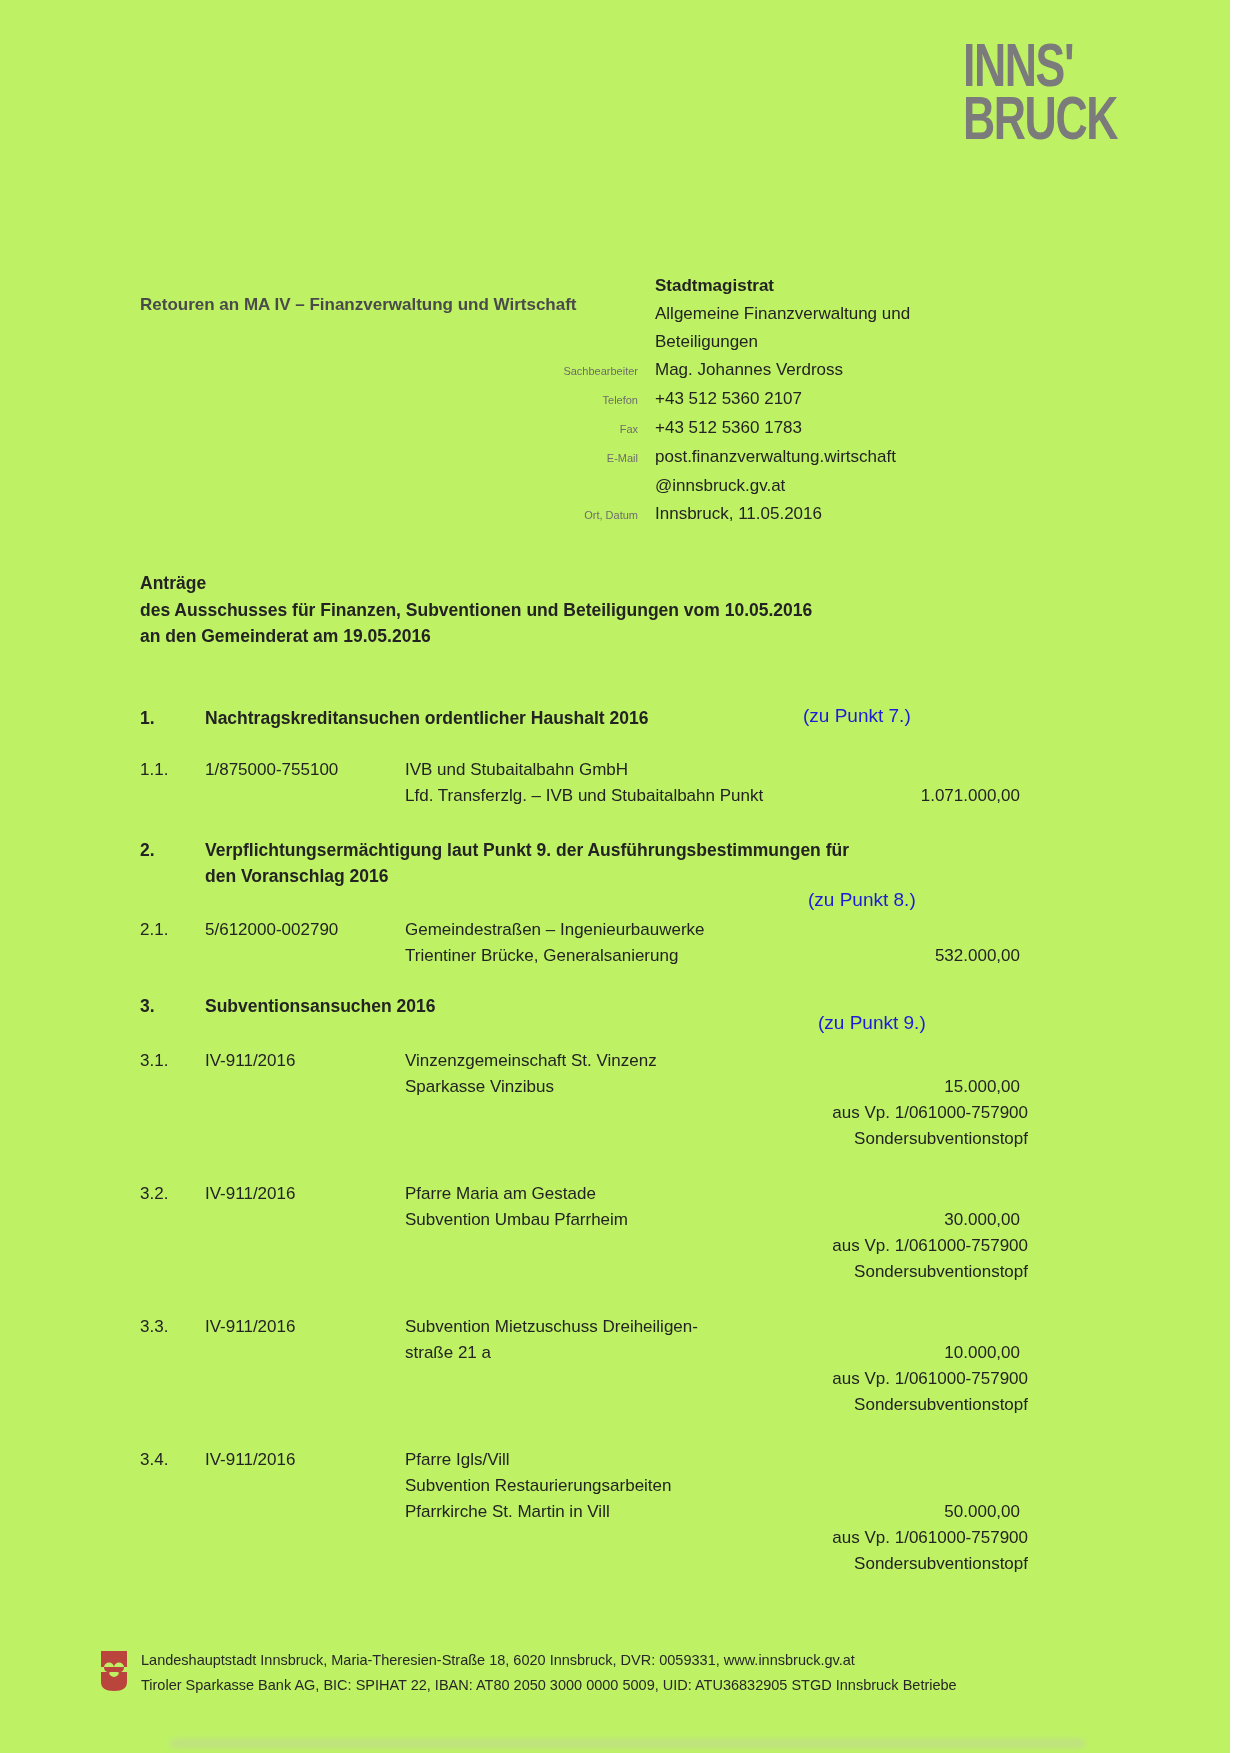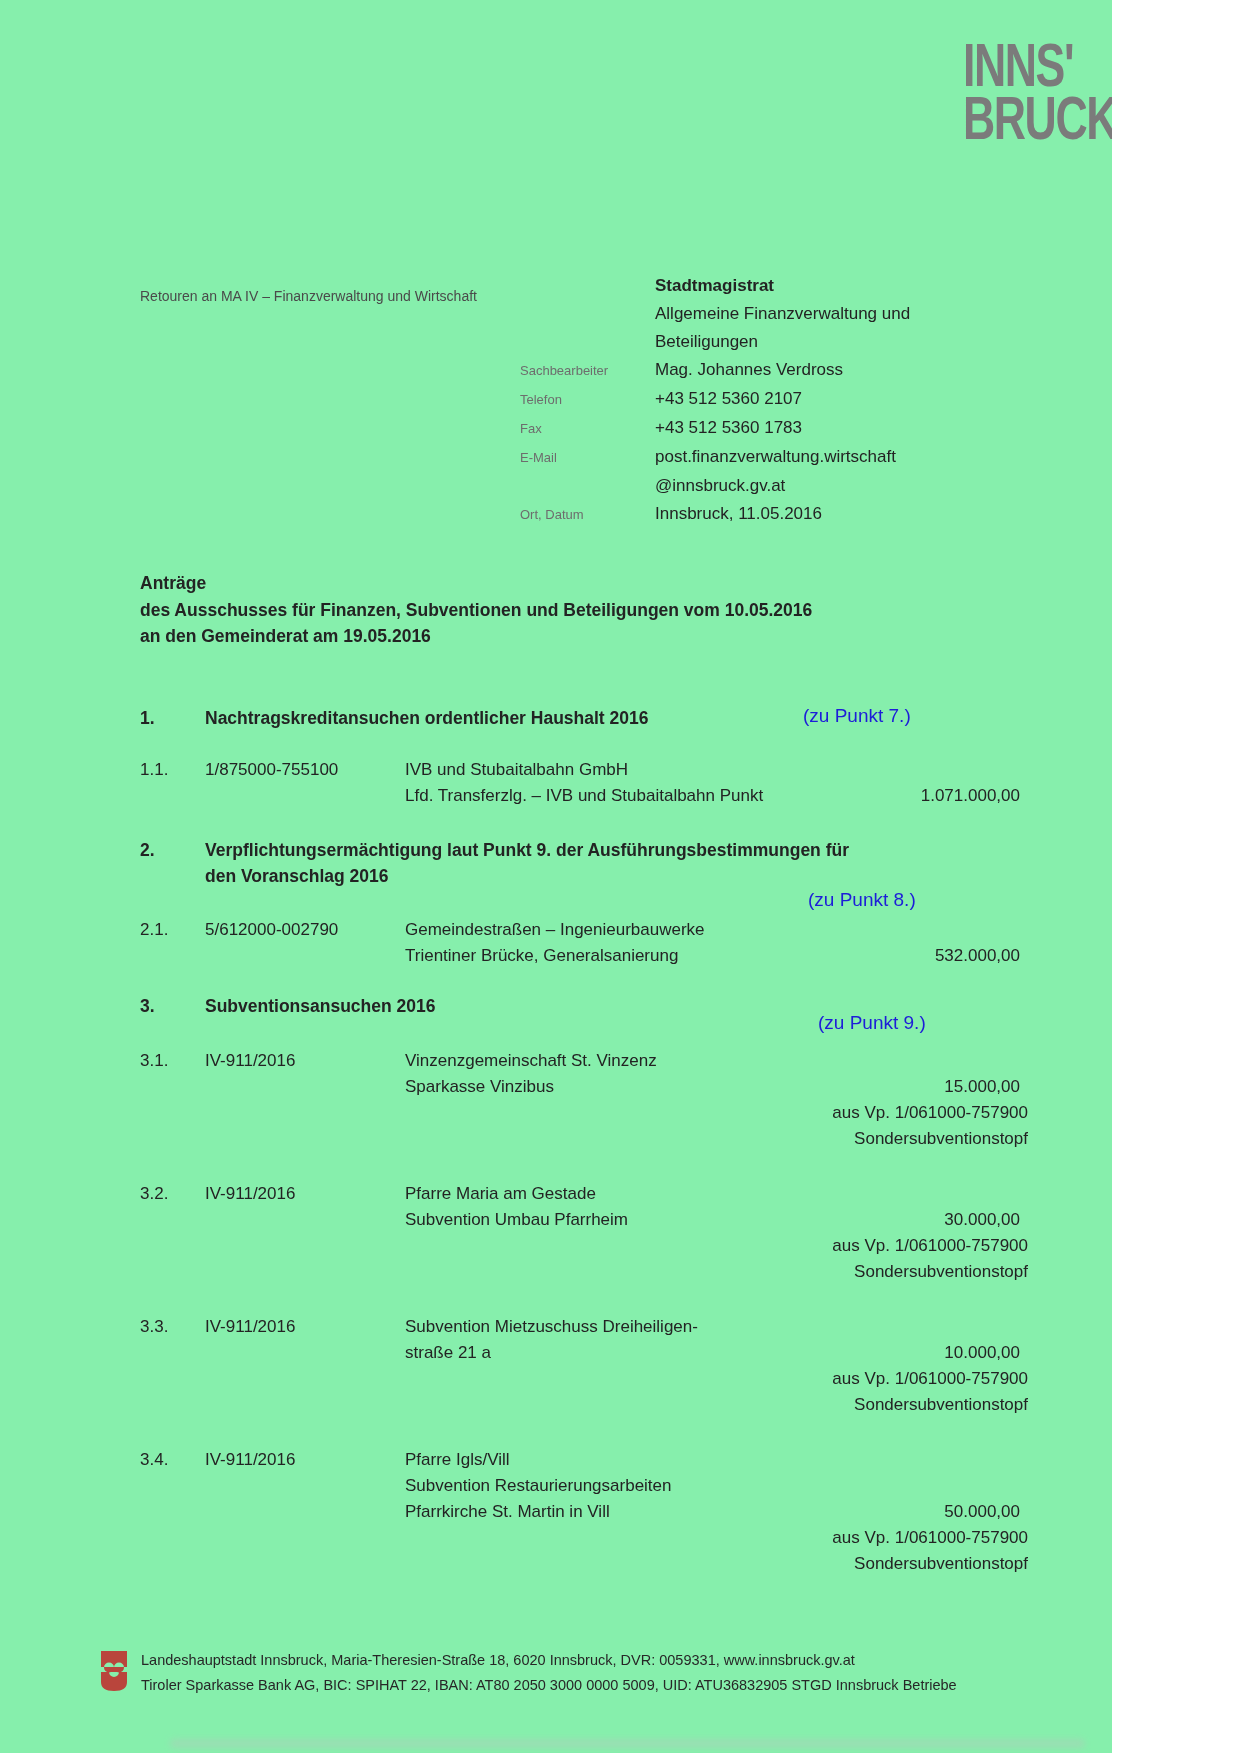--- a/index.html
+++ b/index.html
@@ -3,40 +3,40 @@
 <meta charset="utf-8">
 <style>
   html,body{margin:0;padding:0;}
   body{
     width:1240px;height:1753px;
     background:#ffffff;
     font-family:"Liberation Sans", sans-serif;
     color:var(--ink,#232323);
     -webkit-font-smoothing:antialiased;
   }
-  .page{position:relative;width:1112px;height:1753px;overflow:hidden;background:#86efac;}
+  .page{position:relative;width:1230px;height:1753px;overflow:hidden;background:#bef264;}
 
   
   .logo{
     position:absolute;left:963px;top:38px;
     font-weight:bold;font-size:62px;line-height:53px;letter-spacing:-2px;
     color:var(--logo-gray,#7b7b7b);
     transform:scaleX(0.72);transform-origin:left top;
     white-space:nowrap;
   }
 
   
-  .retouren{position:absolute;left:140px;top:288px;font-size:14px;color:#4a4a4a;}
+  .retouren{position:absolute;left:140px;top:295px;font-size:17px;color:#4a4a4a;font-weight:bold;}
 
   
   .contact{position:absolute;left:520px;top:272px;width:480px;}
   .contact-row{display:flex;align-items:baseline;line-height:28px;}
   .contact-label{
-    width:135px;flex:none;padding-right:17px;
-    font-size:13px;color:#6d6d6d;box-sizing:border-box;white-space:nowrap;
+    width:135px;flex:none;text-align:right;padding-right:17px;
+    font-size:11px;color:#6d6d6d;box-sizing:border-box;white-space:nowrap;
   }
   .contact-value{font-size:17px;color:var(--ink,#232323);white-space:nowrap;}
   .contact-value.b{font-weight:bold;}
 
   
   .title-block{position:absolute;left:140px;top:570px;font-weight:bold;font-size:17.5px;line-height:26.5px;}
 
   
   .section{position:absolute;left:140px;width:880px;}
   #sec-0{top:705px;}

